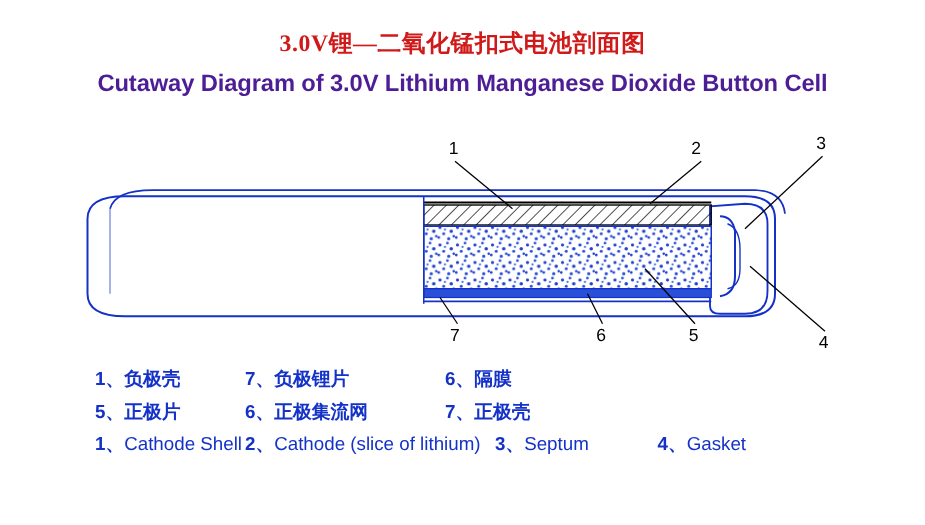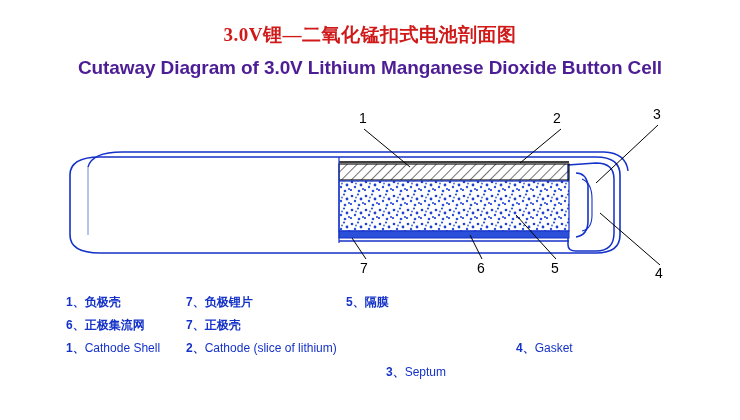--- a/index.html
+++ b/index.html
@@ -51,44 +51,44 @@
     height: 190px;
   }
   .legend {
     position: absolute;
     left: 0;
     top: 296px;
     width: 740px;
   }
   .legend-row {
     display: flex;
-    font-size: 12px;
+    font-size: 15px;
     color: #1432c8;
     line-height: 1.0;
-    padding: 0 0 0 8px;
+    padding: 0 0 0 18px;
   }
   .legend-row.cn {
     font-family: "Liberation Sans", sans-serif;
     font-weight: bold;
     margin-bottom: 11px;
   }
   .legend-row.en {
     font-family: "Liberation Sans", sans-serif;
     margin-bottom: 10px;
   }
   .legend-row .cell {
     white-space: nowrap;
   }
   .legend-row.cn .cell:nth-child(1) { width: 120px; margin-left: 58px; }
   .legend-row.cn .cell:nth-child(2) { width: 160px; }
   .legend-row.cn .cell:nth-child(3) { width: 130px; }
   .legend-row.cn .cell:nth-child(4) { width: 160px; }
   .legend-row.en .cell:nth-child(1) { width: 120px; margin-left: 58px; }
   .legend-row.en .cell:nth-child(2) { width: 200px; }
-  .legend-row.en .cell:nth-child(3) { width: 130px; margin-top: 24px; }
+  .legend-row.en .cell:nth-child(3) { width: 130px; }
   .legend-row.en .cell:nth-child(4) { width: 160px; }
   .legend-row.en .num { font-weight: bold; }
   .legend-row.en .lbl { font-weight: normal; }
 </style>
 </head>
 <body>
 
 <div id="page">
 
   <div class="title-cn">3.0V锂—二氧化锰扣式电池剖面图</div>
@@ -158,23 +158,24 @@
       <text x="477" y="178" font-family="Liberation Sans, sans-serif" font-size="14" fill="#000">6</text>
       <text x="551" y="178" font-family="Liberation Sans, sans-serif" font-size="14" fill="#000">5</text>
       <text x="655" y="183" font-family="Liberation Sans, sans-serif" font-size="14" fill="#000">4</text>
     </svg>
   </div>
 
   <div class="legend">
     <div class="legend-row cn">
       <span class="cell">1、负极壳</span>
       <span class="cell">7、负极锂片</span>
-      <span class="cell">5、隔膜</span>
+      <span class="cell">6、隔膜</span>
     </div>
     <div class="legend-row cn">
+      <span class="cell">5、正极片</span>
       <span class="cell">6、正极集流网</span>
       <span class="cell">7、正极壳</span>
       <span class="cell"></span>
     </div>
     <div class="legend-row en">
       <span class="cell"><span class="num">1、</span><span class="lbl">Cathode Shell</span></span>
       <span class="cell"><span class="num">2、</span><span class="lbl">Cathode (slice of lithium)</span></span>
       <span class="cell"><span class="num">3、</span><span class="lbl">Septum</span></span>
       <span class="cell"><span class="num">4、</span><span class="lbl">Gasket</span></span>
     </div>

